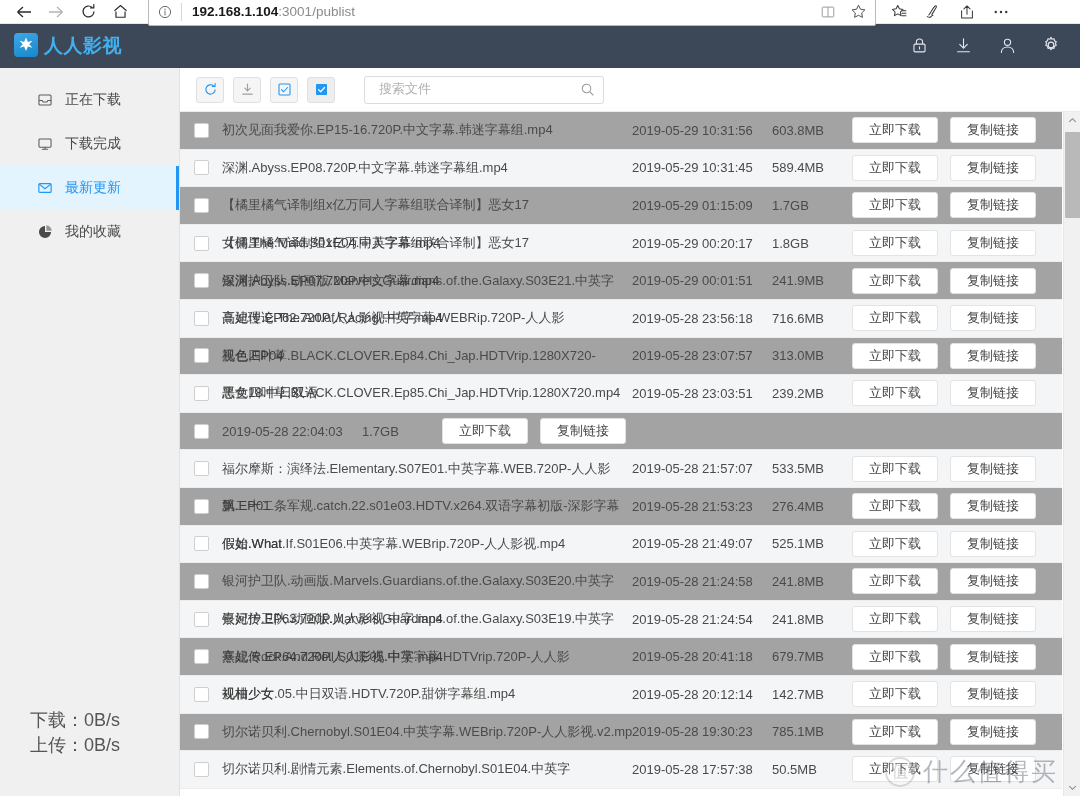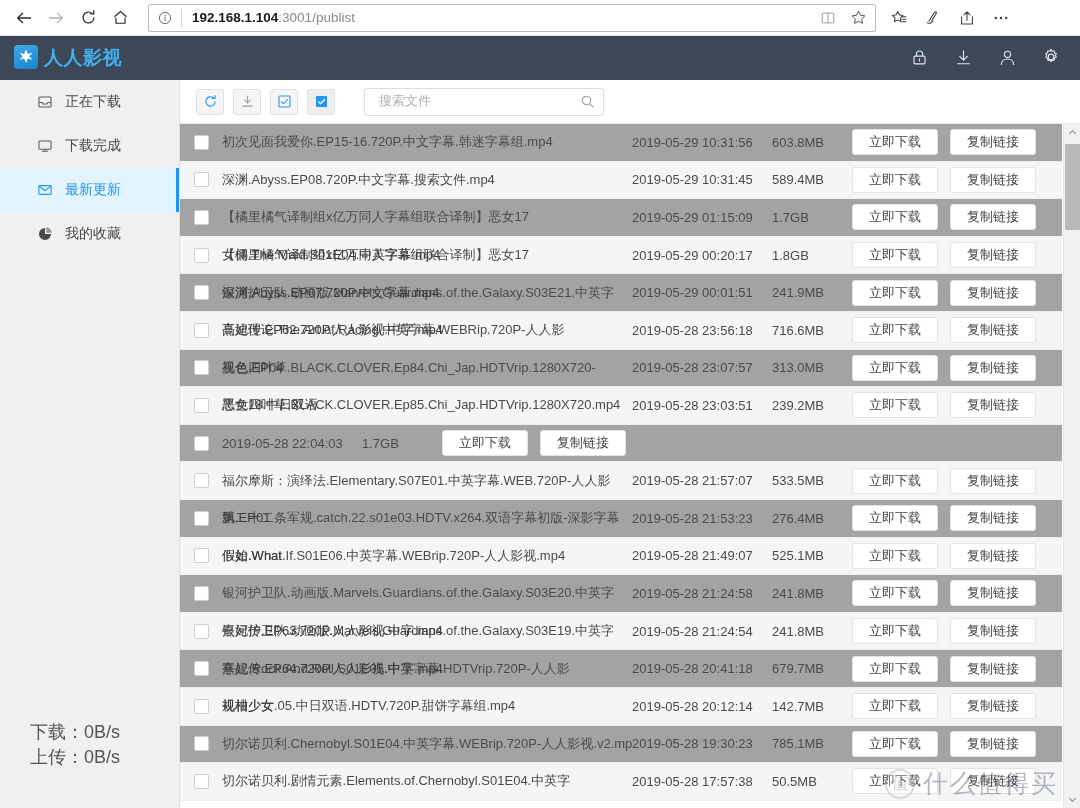--- a/index.html
+++ b/index.html
@@ -10,21 +10,21 @@
     height: 808px;
     overflow: hidden;
     background: #ffffff;
     font-family: "Liberation Sans", "DejaVu Sans", sans-serif;
     -webkit-font-smoothing: antialiased;
   }
   * { box-sizing: border-box; }
 
   
   .browser-chrome {
-    height: 36px;
+    height: 24px;
     background: #ffffff;
     display: flex;
     align-items: center;
     padding: 0 8px;
     border-bottom: 1px solid #e8e8e8;
   }
   .nav-btn {
     width: 32px; height: 32px;
     display: flex; align-items: center; justify-content: center;
     color: #2b2b2b;
@@ -114,20 +114,21 @@
   }
 
   
   .sidebar {
     width: 180px;
     flex: 0 0 180px;
     background: #f0f0f0;
     border-right: 1px solid #e2e2e2;
     display: flex;
     flex-direction: column;
+    padding-top: 10px;
     position: relative;
   }
   .side-item {
     height: 44px;
     display: flex;
     align-items: center;
     gap: 12px;
     padding-left: 36px;
     font-size: 14px;
     color: #4a4a4a;
@@ -567,21 +568,21 @@
             <div class="cell-size">603.8MB</div>
             <div class="cell-act">
               <button class="abtn">立即下载</button>
               <button class="abtn">复制链接</button>
             </div>
           </div>
           <div class="row">
             <div class="cell-check">
               <div class="cbox"></div>
             </div>
-            <div class="cell-name"><span class="n1">深渊.Abyss.EP08.720P.中文字幕.搜索文件.mp4</span></div>
+            <div class="cell-name"><span class="n1">深渊.Abyss.EP08.720P.中文字幕.韩迷字幕组.mp4</span></div>
             <div class="cell-date">2019-05-29 10:31:45</div>
             <div class="cell-size">589.4MB</div>
             <div class="cell-act">
               <button class="abtn">立即下载</button>
               <button class="abtn">复制链接</button>
             </div>
           </div>
           <div class="row">
             <div class="cell-check">
               <div class="cbox"></div>

